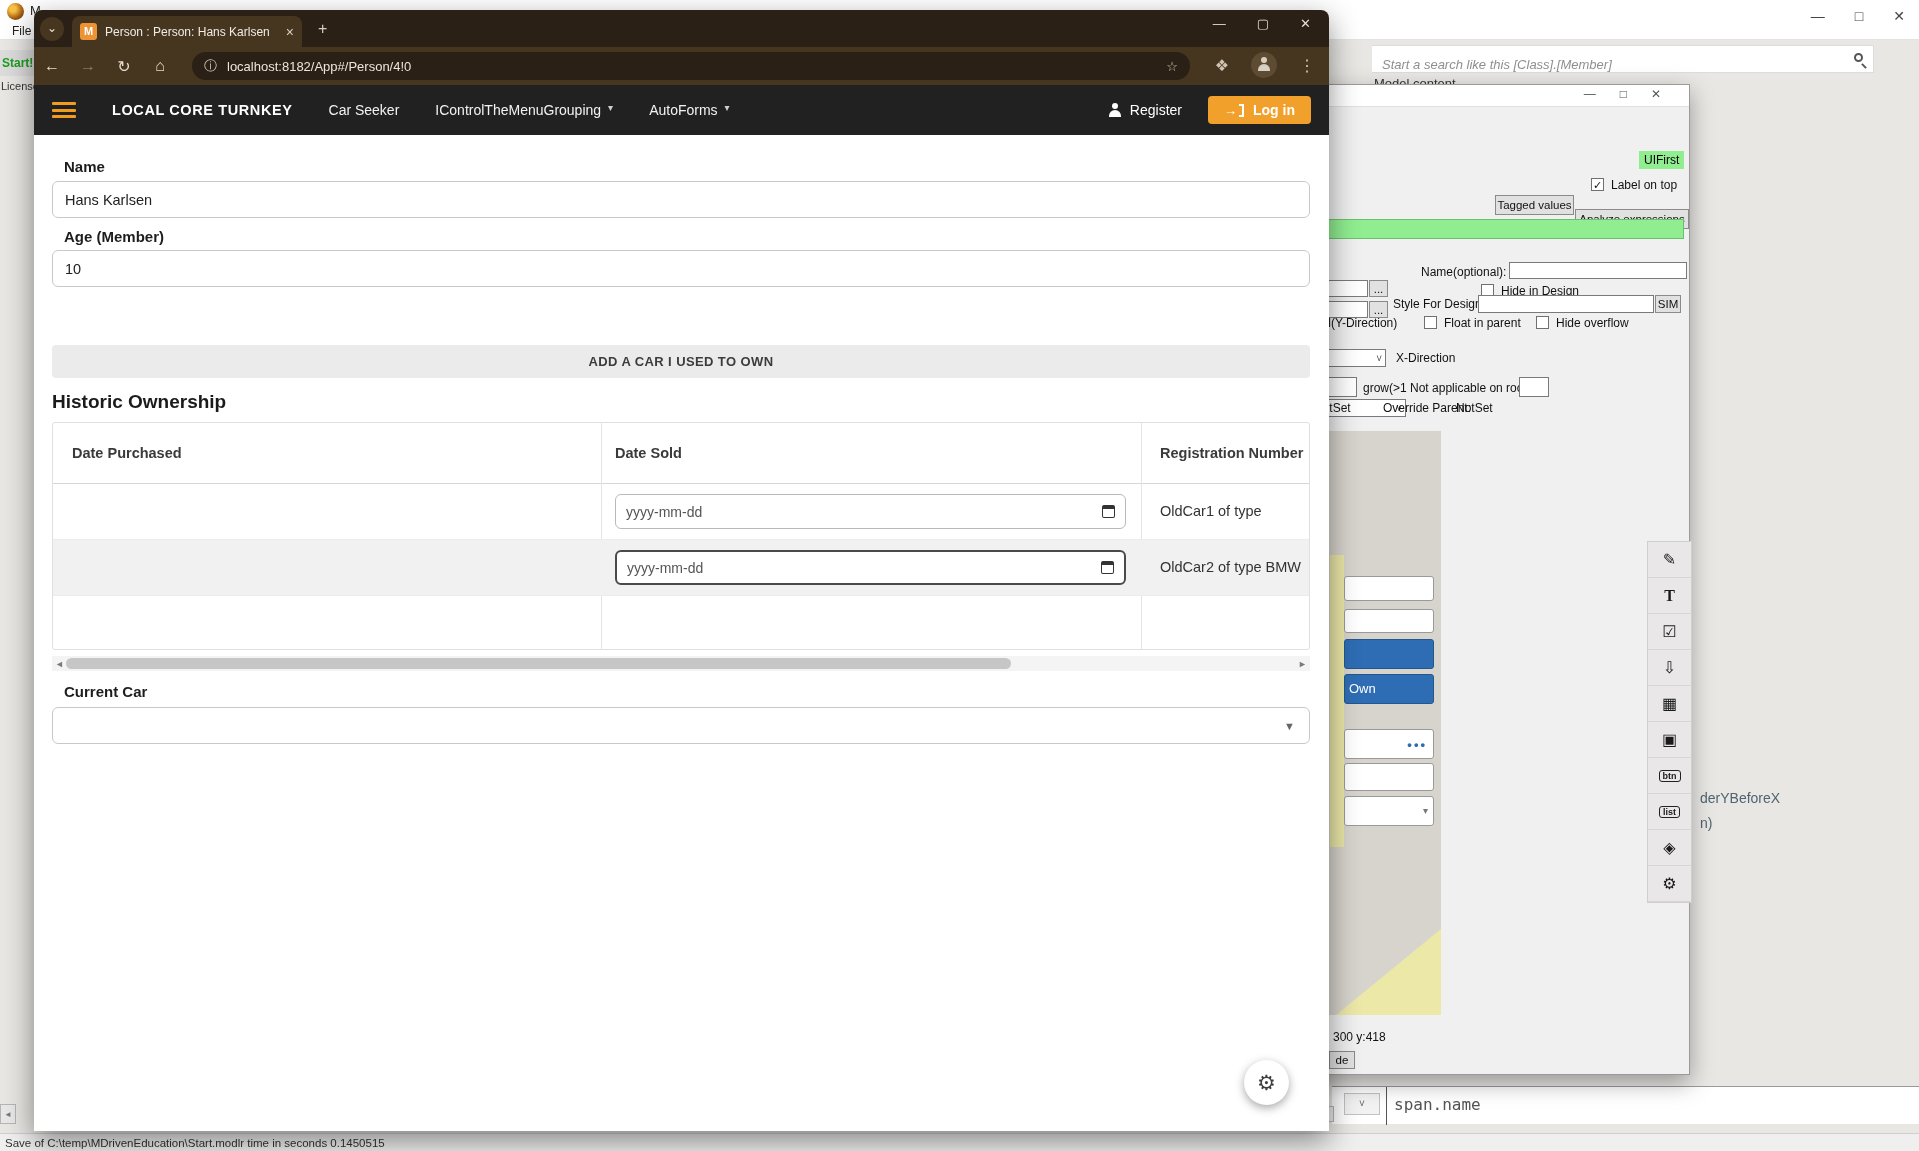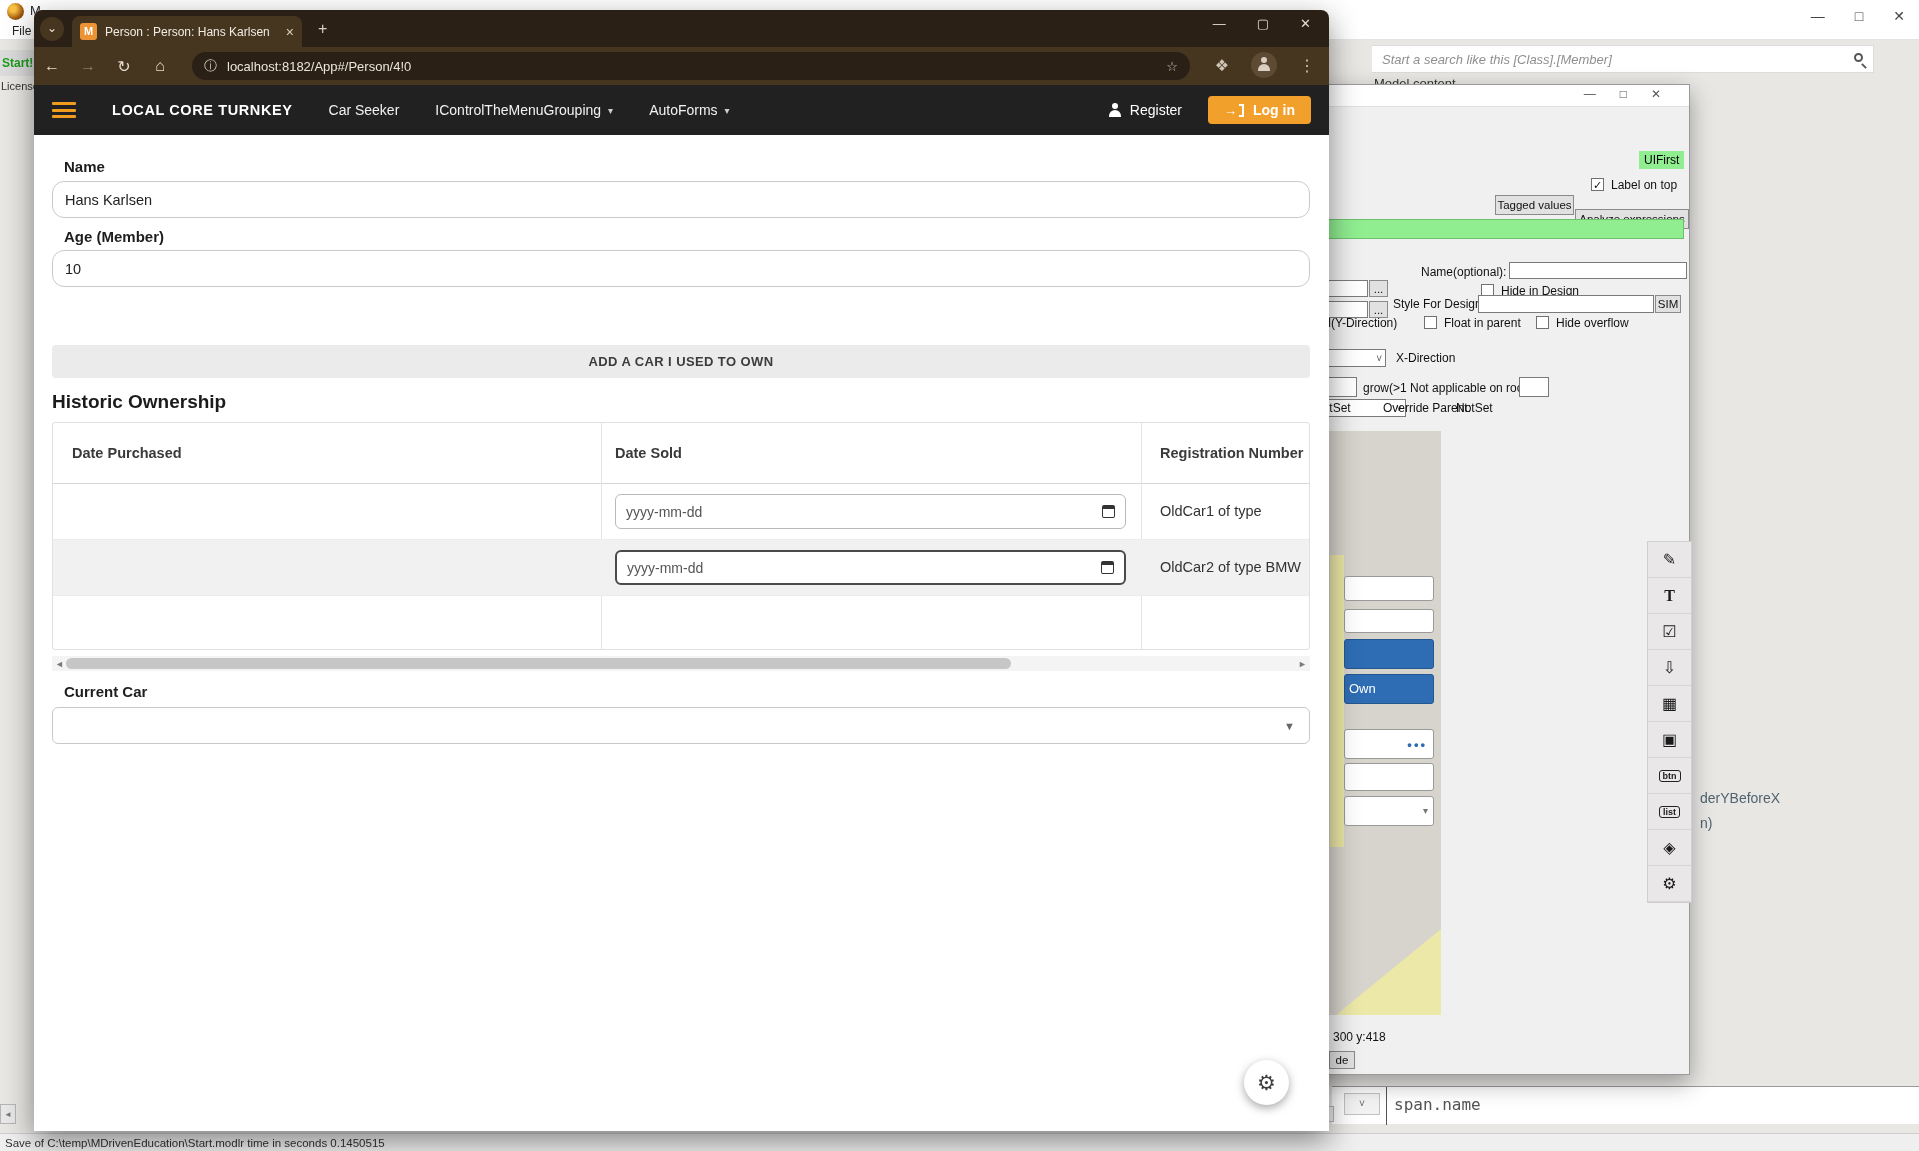--- a/index.html
+++ b/index.html
@@ -13,21 +13,21 @@
   .dz-appicon{left:7px;top:3px;width:17px;height:17px;border-radius:50%;
               background:radial-gradient(circle at 35% 35%,#f7c044 20%,#a85f10 60%,#3a2a12 100%)}
   .dz-apptitle{left:30px;top:3px;font-size:13px;color:#222}
   .winctl{display:flex;gap:30px;color:#444;font-size:14px}
   .dz-menu-file{left:12px;top:24px;font-size:12px;color:#222}
   .dz-startrow{left:0;top:50px;width:34px;height:26px;background:#dcdcdc}
   .dz-start{left:2px;top:56px;font-size:12px;font-weight:bold;color:#1d9e1d}
   .dz-license{left:1px;top:80px;font-size:11px;color:#333}
 
   .dz-search{left:1372px;top:45px;width:502px;height:28px;background:#fff;border:1px solid #dcdcdc;border-left:none;
-             display:flex;align-items:center;padding:0 47px 0 10px}
+             display:flex;align-items:flex-end;padding:0 47px 0 10px}
   .dz-search-ph{font-size:13px;font-style:italic;color:#8f8f8f}
   .mag{position:absolute;right:10px;top:7px;width:9px;height:9px;border:2px solid #555;border-radius:50%}
   .mag::after{content:"";position:absolute;left:7px;top:8px;width:2px;height:6px;background:#555;transform:rotate(-45deg)}
   .dz-modelcontent{left:1374px;top:76px;font-size:13px;color:#333}
 
   
   .vw{left:1240px;top:84px;width:450px;height:991px;background:#f0f0f0;border:1px solid #9a9a9a;
       box-shadow:0 8px 22px rgba(0,0,0,.35)}
   .vw-titlebar{position:absolute;left:0;top:0;width:100%;height:22px;background:#fff;border-bottom:1px solid #e0e0e0}
   .vw-ctl{position:absolute;right:28px;top:2px;display:flex;gap:24px;color:#555;font-size:12px}
@@ -99,32 +99,32 @@
   .person::after{content:"";position:absolute;left:1px;top:7px;width:12px;height:7px;border-radius:6px 6px 0 0;background:#fff}
   .avatar .person{position:absolute;left:6px;top:5px}
   .avatar .person::before{background:#d8cfc0}
   .avatar .person::after{background:#d8cfc0}
 
   .appnav{position:absolute;left:0;top:75px;width:100%;height:50px;background:#212121;display:flex;align-items:center;
           padding:0 18px;gap:36px}
   .burger{width:24px;height:16px;display:flex;flex-direction:column;justify-content:space-between}
   .burger i{display:block;height:3px;background:#f09c1f;border-radius:1px}
   .brand{color:#fff;font-size:14.5px;font-weight:bold;letter-spacing:.6px;white-space:nowrap}
-  .navitem{color:#f2f2f2;font-size:14px;white-space:nowrap;display:flex;align-items:center;gap:7px}
+  .navitem{color:#f2f2f2;font-size:14px;white-space:nowrap;display:flex;gap:7px}
   .navitem .caret{font-size:10px;color:#cfcfcf}
   .nav-right{margin-left:auto;display:flex;align-items:center;gap:26px}
   .register{display:flex;align-items:center;gap:8px;color:#fff;font-size:14px}
   .loginbtn{display:flex;align-items:center;gap:9px;background:#f2a02c;color:#fff;font-size:14px;font-weight:bold;
             border-radius:4px;padding:6px 16px}
   .login-ic{display:inline-flex;align-items:center;font-size:13px;font-weight:bold}
   .login-ic .brk{display:inline-block;width:5px;height:13px;border:2px solid #fff;border-left:none;margin-left:2px}
 
   .content{position:absolute;left:0;top:125px;width:100%;height:996px;background:#fff}
   .flabel{position:absolute;left:30px;font-size:15px;font-weight:bold;color:#1d1d1d}
-  .finput{position:absolute;left:18px;width:1258px;height:37px;border:1px solid #c9c9c9;border-radius:12px;
+  .finput{position:absolute;left:18px;width:1258px;height:37px;border:1px solid #c9c9c9;border-radius:6px;
           font-family:"Liberation Sans",sans-serif;font-size:14.5px;color:#222;padding:0 12px;background:#fff}
   .bigbtn{position:absolute;left:18px;width:1258px;height:33px;background:#ebebeb;border:none;border-radius:4px;
           font-family:"Liberation Sans",sans-serif;font-size:13px;font-weight:bold;letter-spacing:.4px;color:#3c3c3c}
   .h2{position:absolute;left:18px;font-size:19px;font-weight:bold;color:#1b1b1b}
   .table{position:absolute;left:18px;top:287px;width:1258px;height:228px;border:1px solid #e0e0e0;border-radius:3px}
   .thead{position:absolute;left:0;top:0;width:100%;height:61px;border-bottom:1px solid #d6d6d6}
   .th{position:absolute;top:22px;font-size:14.5px;font-weight:bold;color:#3a3a3a}
   .coldiv{position:absolute;top:0;width:1px;height:226px;background:#e4e4e4}
   .trow{position:absolute;left:0;width:100%;height:56px;border-bottom:1px solid #ececec}
   .dateinput{position:absolute;left:562px;top:10px;width:511px;height:35px;border:1px solid #b9b9b9;border-radius:6px;

